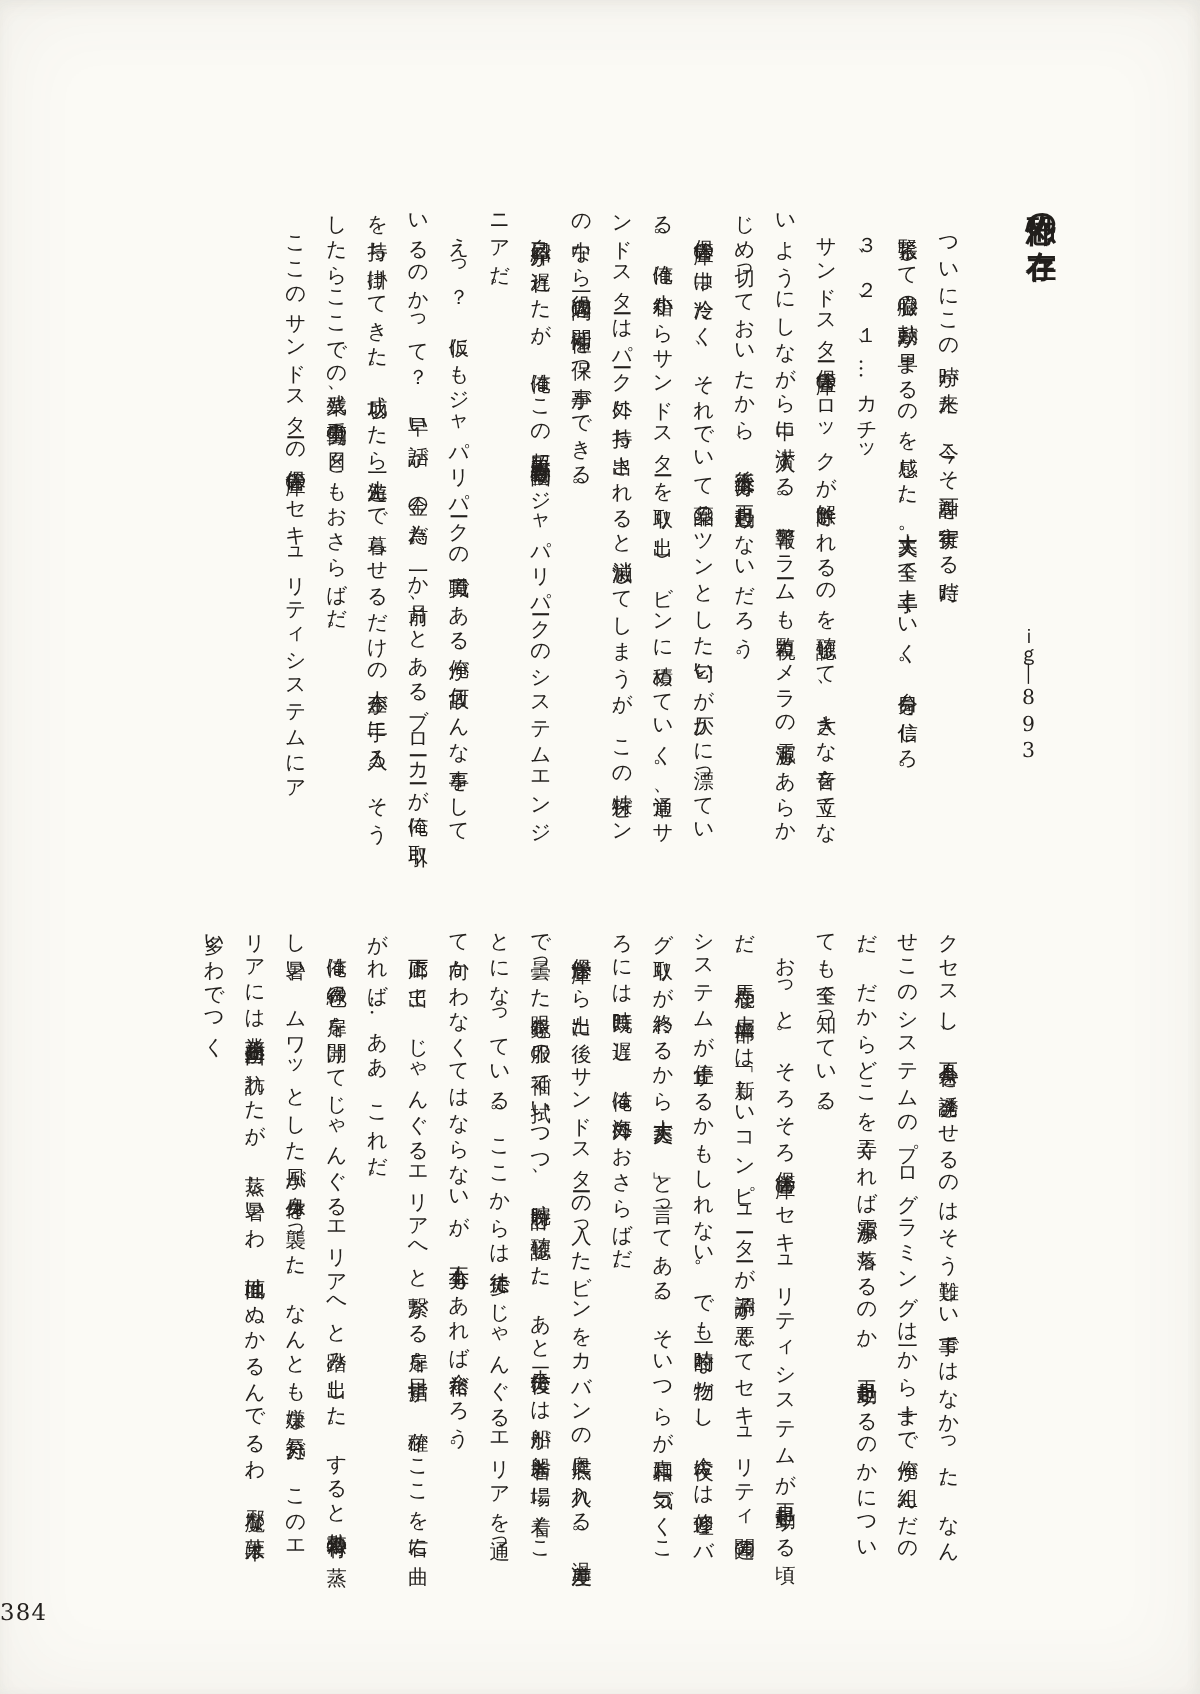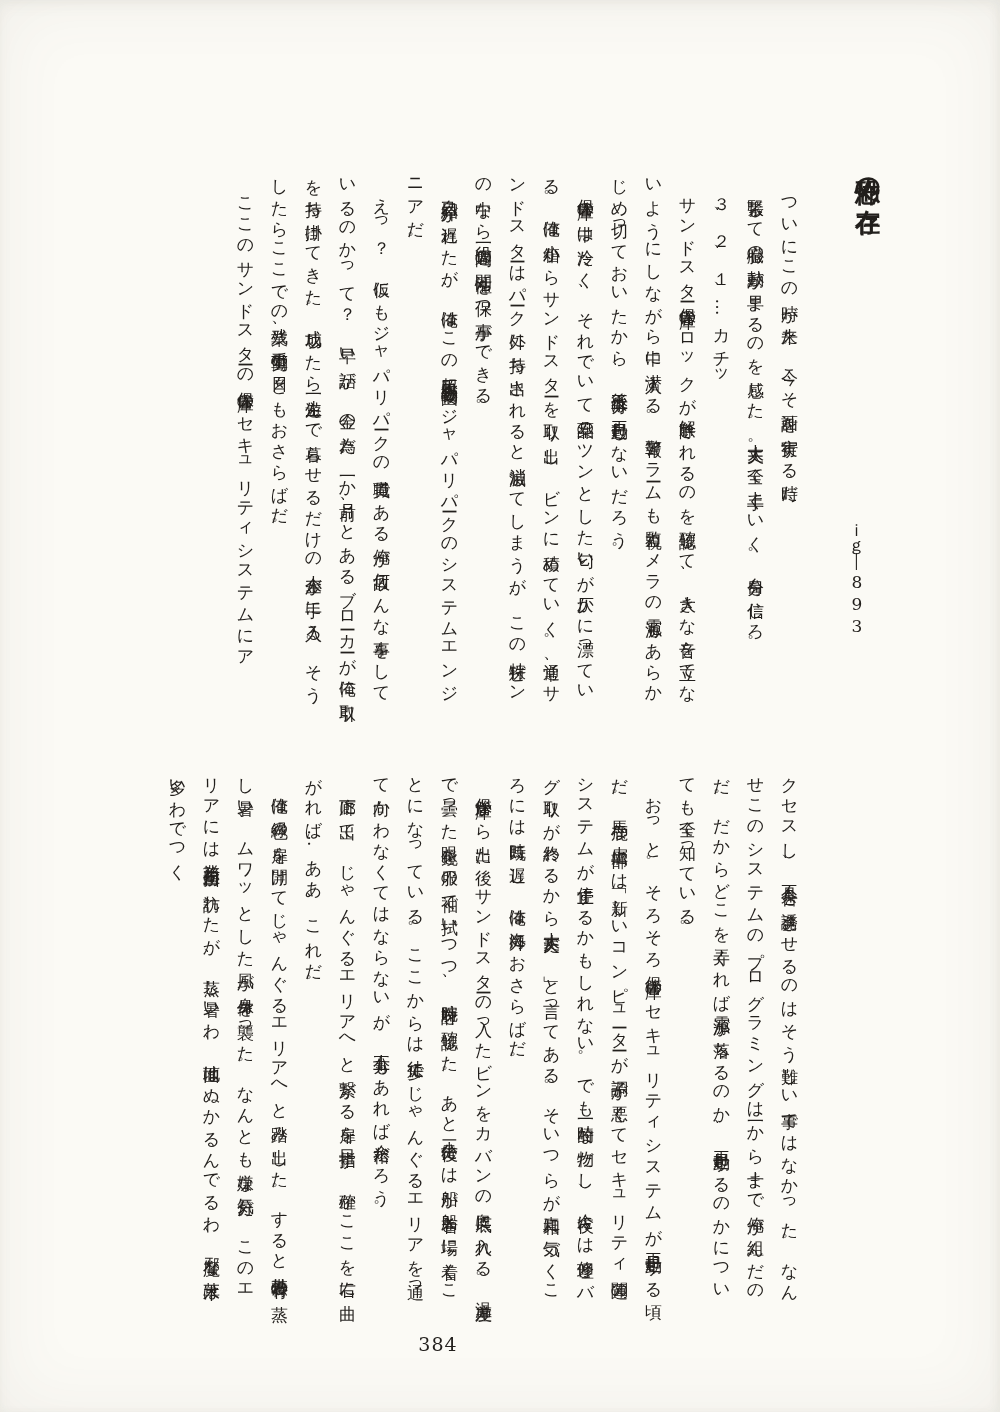--- a/index.html
+++ b/index.html
@@ -73,21 +73,20 @@
     hanging-punctuation: force-end;
   }
   .text-block-top { top: 167px; }
   .text-block-bottom { top: 766px; }
   .text-block p { margin: 0; padding: 0; }
   .page-number {
     position: absolute;
     top: 1333px;
     left: 0;
     width: 876px;
-    text-align: center;
     font-size: 19px;
     letter-spacing: 1px;
   }
 </style>
 </head>
 <body>
 
 <div class="page">
 
   <h1 class="story-title">恐怖の存在</h1>

